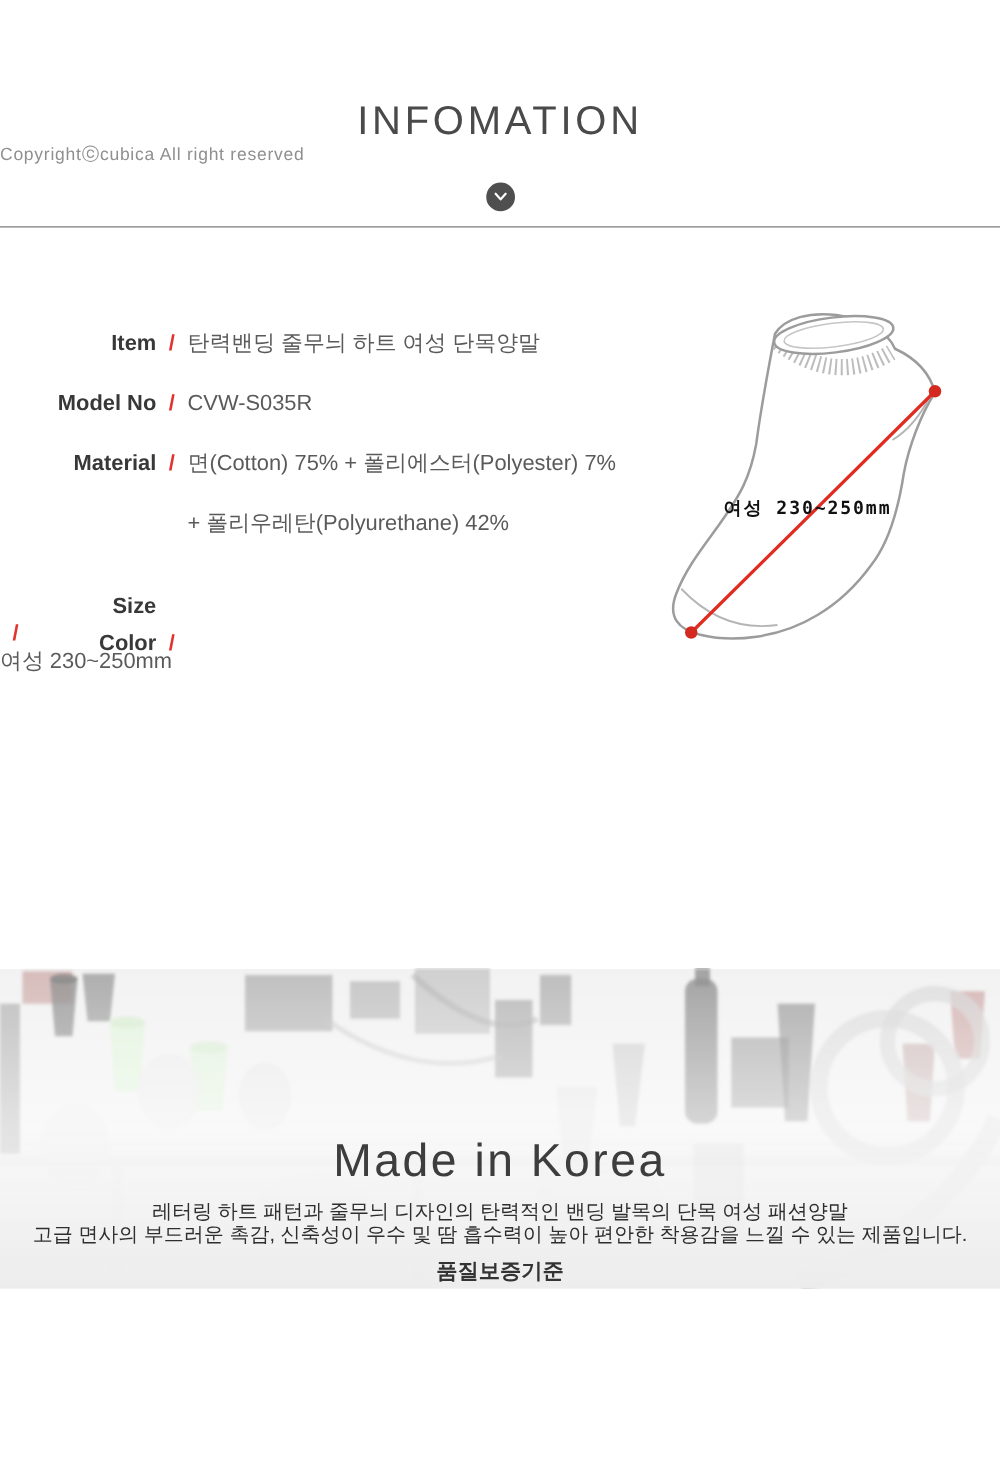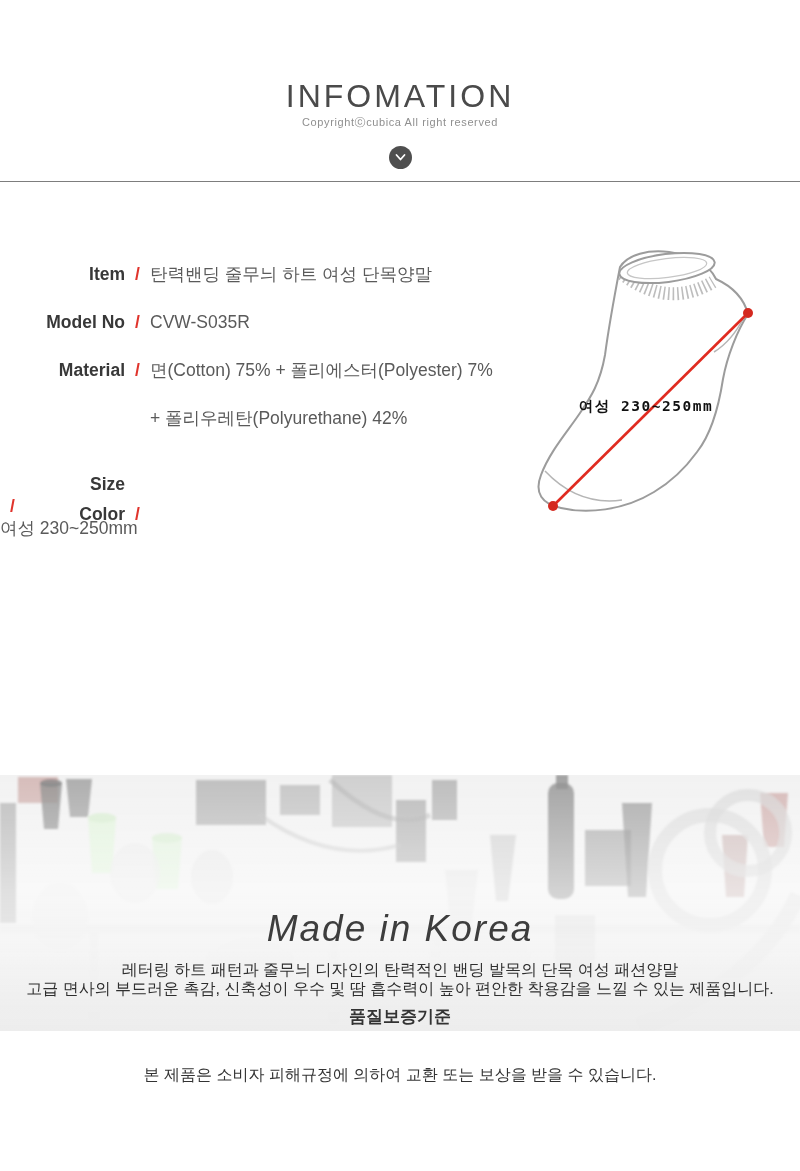--- a/index.html
+++ b/index.html
@@ -8,21 +8,21 @@
   .page { position:relative; width:800px; height:1171px; background:#fff; overflow:hidden; margin:0 auto; }
 
   
   .page-title {
     position:absolute; top:78px; left:0; width:100%;
     text-align:center; font-size:32px; font-weight:400;
     letter-spacing:3px; color:#4a4a4a;
   }
   .copyright {
     position:absolute; top:115px; left:0; width:100%;
-    text-align:center; font-size:11px; letter-spacing:0.6px; color:#8f8f8f;
+    text-align:left; font-size:14px; letter-spacing:0.6px; color:#8f8f8f;
   }
   .chevron-wrap {
     position:absolute; top:146px; left:389px; width:23px; height:23px;
     border-radius:50%; background:#4f4f4f; display:flex; align-items:center; justify-content:center;
   }
   .divider {
     position:absolute; top:181px; left:0; width:100%; height:0;
     border:none; border-top:1px solid #7d7d7d;
   }
 
@@ -39,21 +39,21 @@
   .row-color { top:503px; }
 
   
   .sock-svg { position:absolute; left:528px; top:243px; }
 
   
   .factory { position:absolute; top:775px; left:0; width:800px; height:256px; overflow:hidden; }
   .factory svg { position:absolute; top:0; left:0; }
   .mik-title {
     position:absolute; top:133px; left:0; width:100%; text-align:center;
-    font-size:37px; font-style:italic; font-weight:400; letter-spacing:2px; color:#3d3d3d;
+    font-size:37px; font-weight:400; letter-spacing:2px; color:#3d3d3d;
   }
   .mik-line1, .mik-line2 {
     position:absolute; left:0; width:100%; text-align:center;
     font-size:16px; color:#2e2e2e; line-height:19px;
   }
   .mik-line1 { top:185px; }
   .mik-line2 { top:204px; }
 
   
   .q-title {
@@ -198,15 +198,14 @@
         <rect x="555" y="140" width="40" height="70" fill="#9a9a9a" opacity="0.4"></rect>
       </g>
       <rect x="0" y="0" width="800" height="256" fill="url(#fade)"></rect>
     </svg>
     <h2 class="mik-title">Made in Korea</h2>
     <p class="mik-line1">레터링 하트 패턴과 줄무늬 디자인의 탄력적인 밴딩 발목의 단목 여성 패션양말</p>
     <p class="mik-line2">고급 면사의 부드러운 촉감, 신축성이 우수 및 땀 흡수력이 높아 편안한 착용감을 느낄 수 있는 제품입니다.</p>
   </div>
 
   <h3 class="q-title">품질보증기준</h3>
-  <p class="q-body">본 제품은 소비자 피해규정에 의하여 교환 또는 보상을 받을 수 있습니다.</p>
 
 </div>
 
 </body></html>

